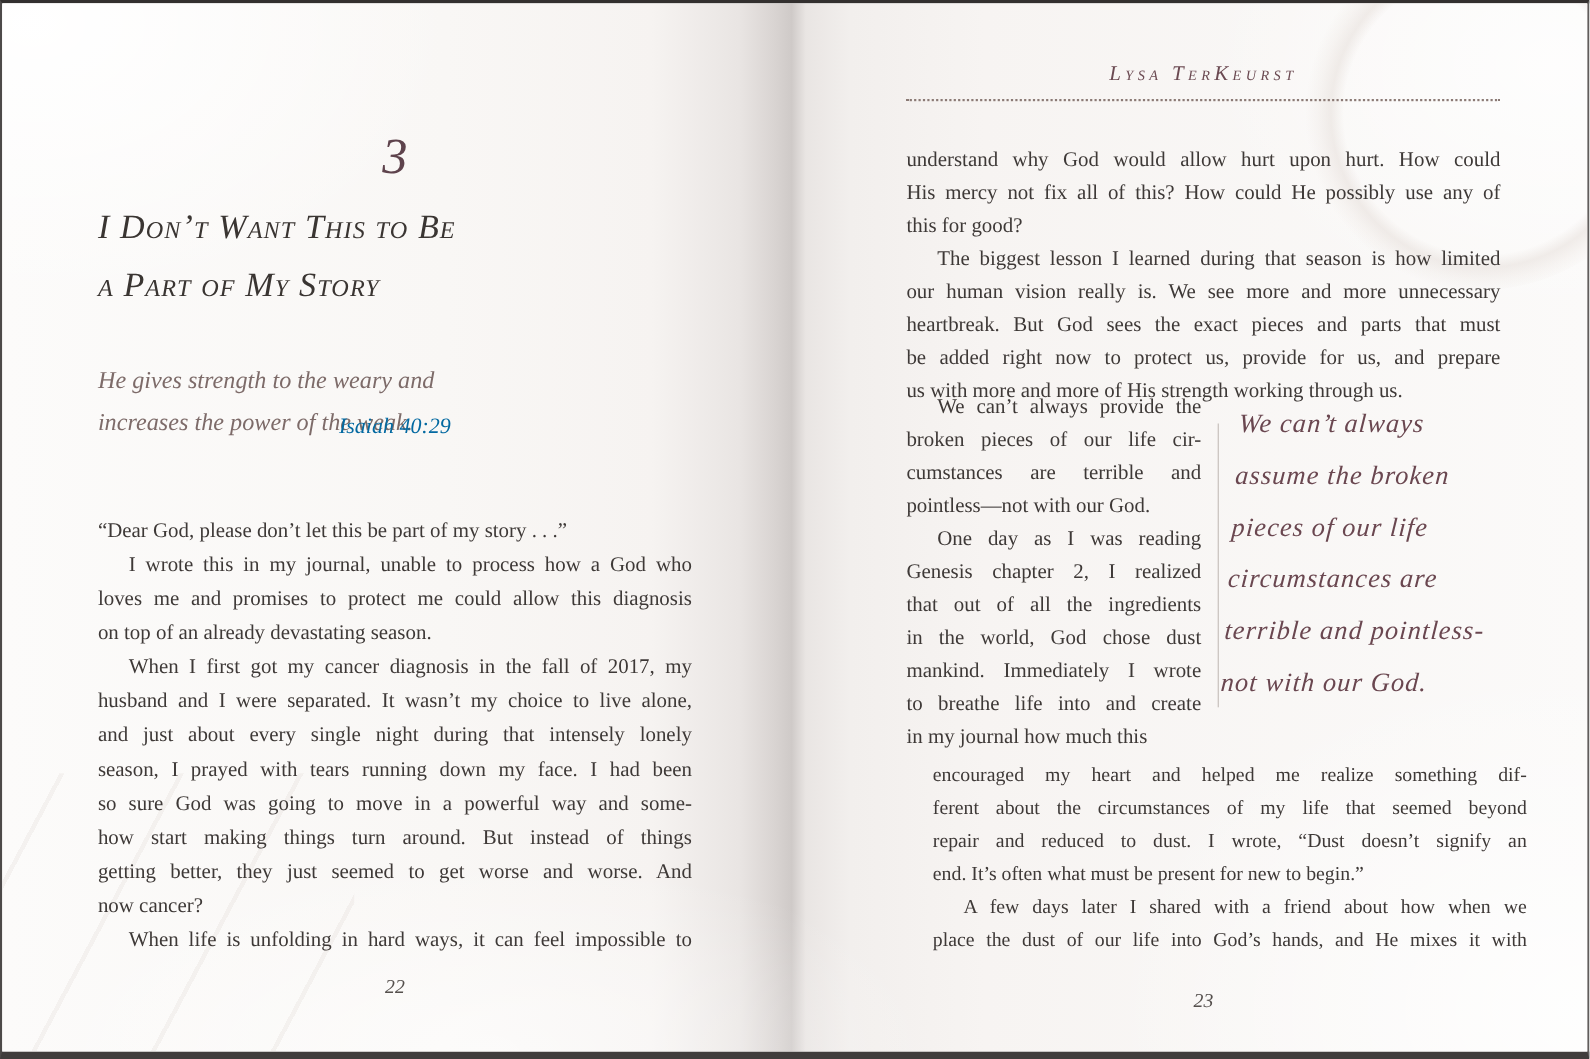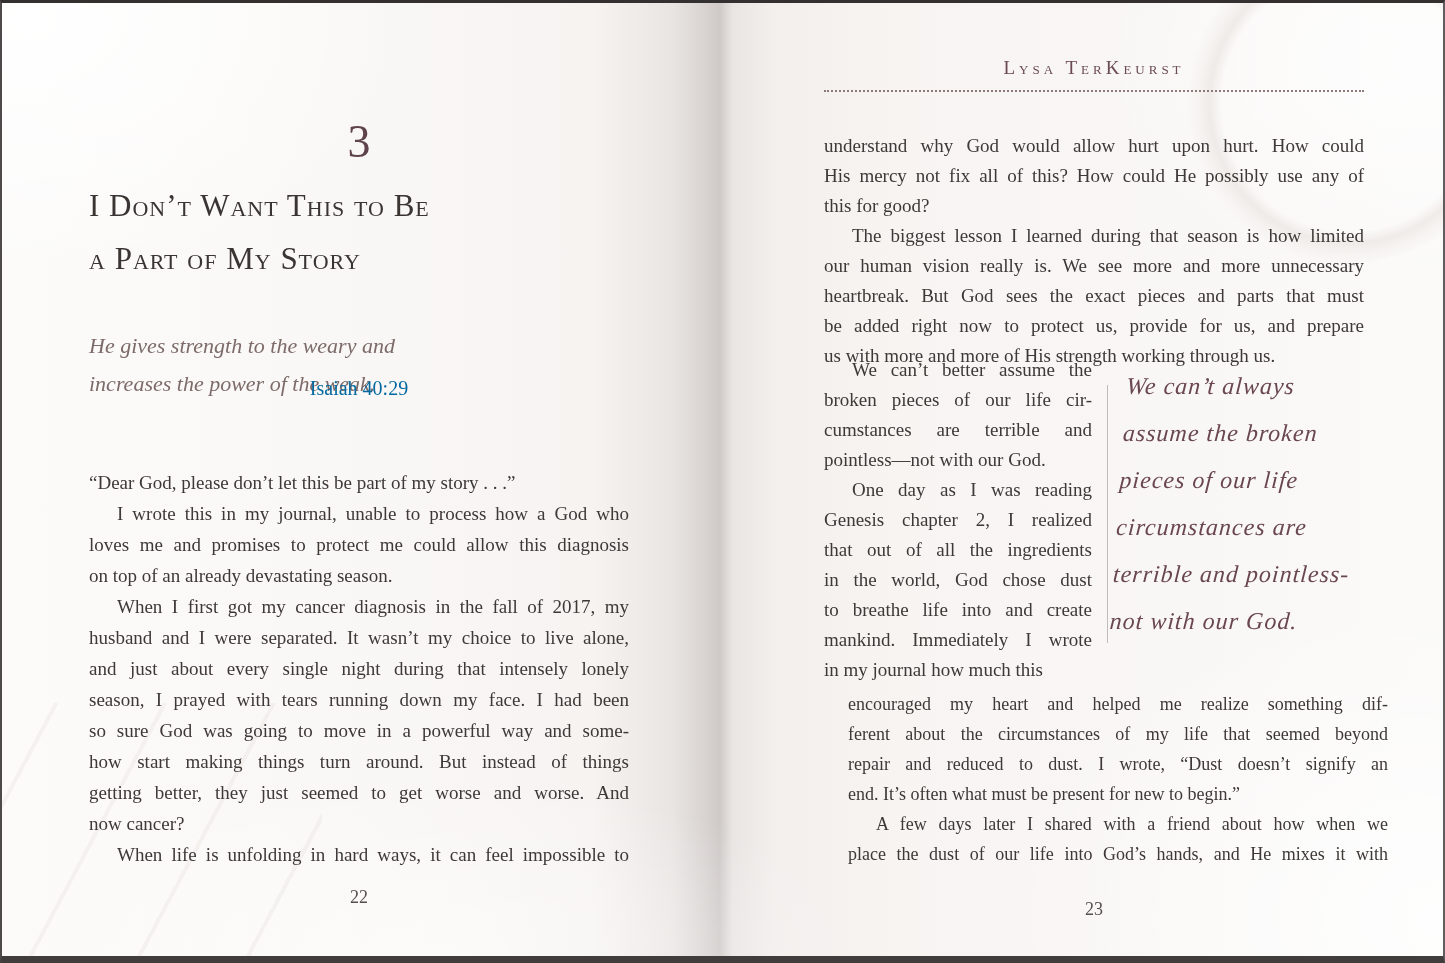--- a/index.html
+++ b/index.html
@@ -33,21 +33,21 @@
       rgba(221,211,205,0.38) 60%, rgba(233,225,220,0.25) 65%, rgba(0,0,0,0) 70%);
     transform:rotate(-14deg);
   }
   .stain-streaks {
     position:absolute; left:0px; top:700px; width:320px; height:263px; pointer-events:none;
     background:repeating-linear-gradient(118deg,
       rgba(0,0,0,0) 0 46px, rgba(209,198,192,0.22) 46px 50px, rgba(0,0,0,0) 50px 96px);
     opacity:0.8;
   }
   .abs { position:absolute; }
-  .center { text-align:center; }
+  .center { text-align:center;font-style:italic; }
 
   
   .chapter-number { left:87px; top:112px; width:540px; font-size:46px; color:#5e434c; }
   .chapter-title  { left:87px; top:176px; width:540px; font-variant:small-caps;
                     font-size:31px; line-height:53px; letter-spacing:1px; color:#3a3532; }
   .epigraph       { left:87px; top:324px; width:540px; font-style:italic;
                     font-size:22px; line-height:38px; color:#7d6b69; }
   .epigraph-ref   { left:87px; top:374px; width:540px; font-size:20px; color:#0369a1; }
   .body-left      { left:87px; top:464px; width:540px; font-size:19px; line-height:31px; }
   .pageno-left    { left:87px; top:884px; width:540px; font-size:18px; color:#55504d; }
@@ -119,30 +119,30 @@
         <div class="line">this for good?</div>
         <div class="line j ind">The biggest lesson I learned during that season is how limited</div>
         <div class="line j">our human vision really is. We see more and more unnecessary</div>
         <div class="line j">heartbreak. But God sees the exact pieces and parts that must</div>
         <div class="line j">be added right now to protect us, provide for us, and prepare</div>
         <div class="line">us with more and more of His strength working through us.</div>
       </div>
 
     <div class="abs two-col">
       <div class="narrow-col">
-          <div class="line j ind">We can’t better assume the</div>
+          <div class="line j ind">We can’t always provide the</div>
           <div class="line j">broken pieces of our life cir-</div>
           <div class="line j">cumstances are terrible and</div>
           <div class="line">pointless—not with our God.</div>
           <div class="line j ind">One day as I was reading</div>
           <div class="line j">Genesis chapter 2, I realized</div>
           <div class="line j">that out of all the ingredients</div>
           <div class="line j">in the world, God chose dust</div>
+          <div class="line j">mankind. Immediately I wrote</div>
           <div class="line j">to breathe life into and create</div>
-          <div class="line j">mankind. Immediately I wrote</div>
           <div class="line">in my journal how much this</div>
         </div>
       <div class="quote-divider"></div>
       <div class="pull-quote">
           <div class="line">We can’t always</div>
           <div class="line">assume the broken</div>
           <div class="line">pieces of our life</div>
           <div class="line">circumstances are</div>
           <div class="line">terrible and pointless-</div>
           <div class="line">not with our God.</div>

